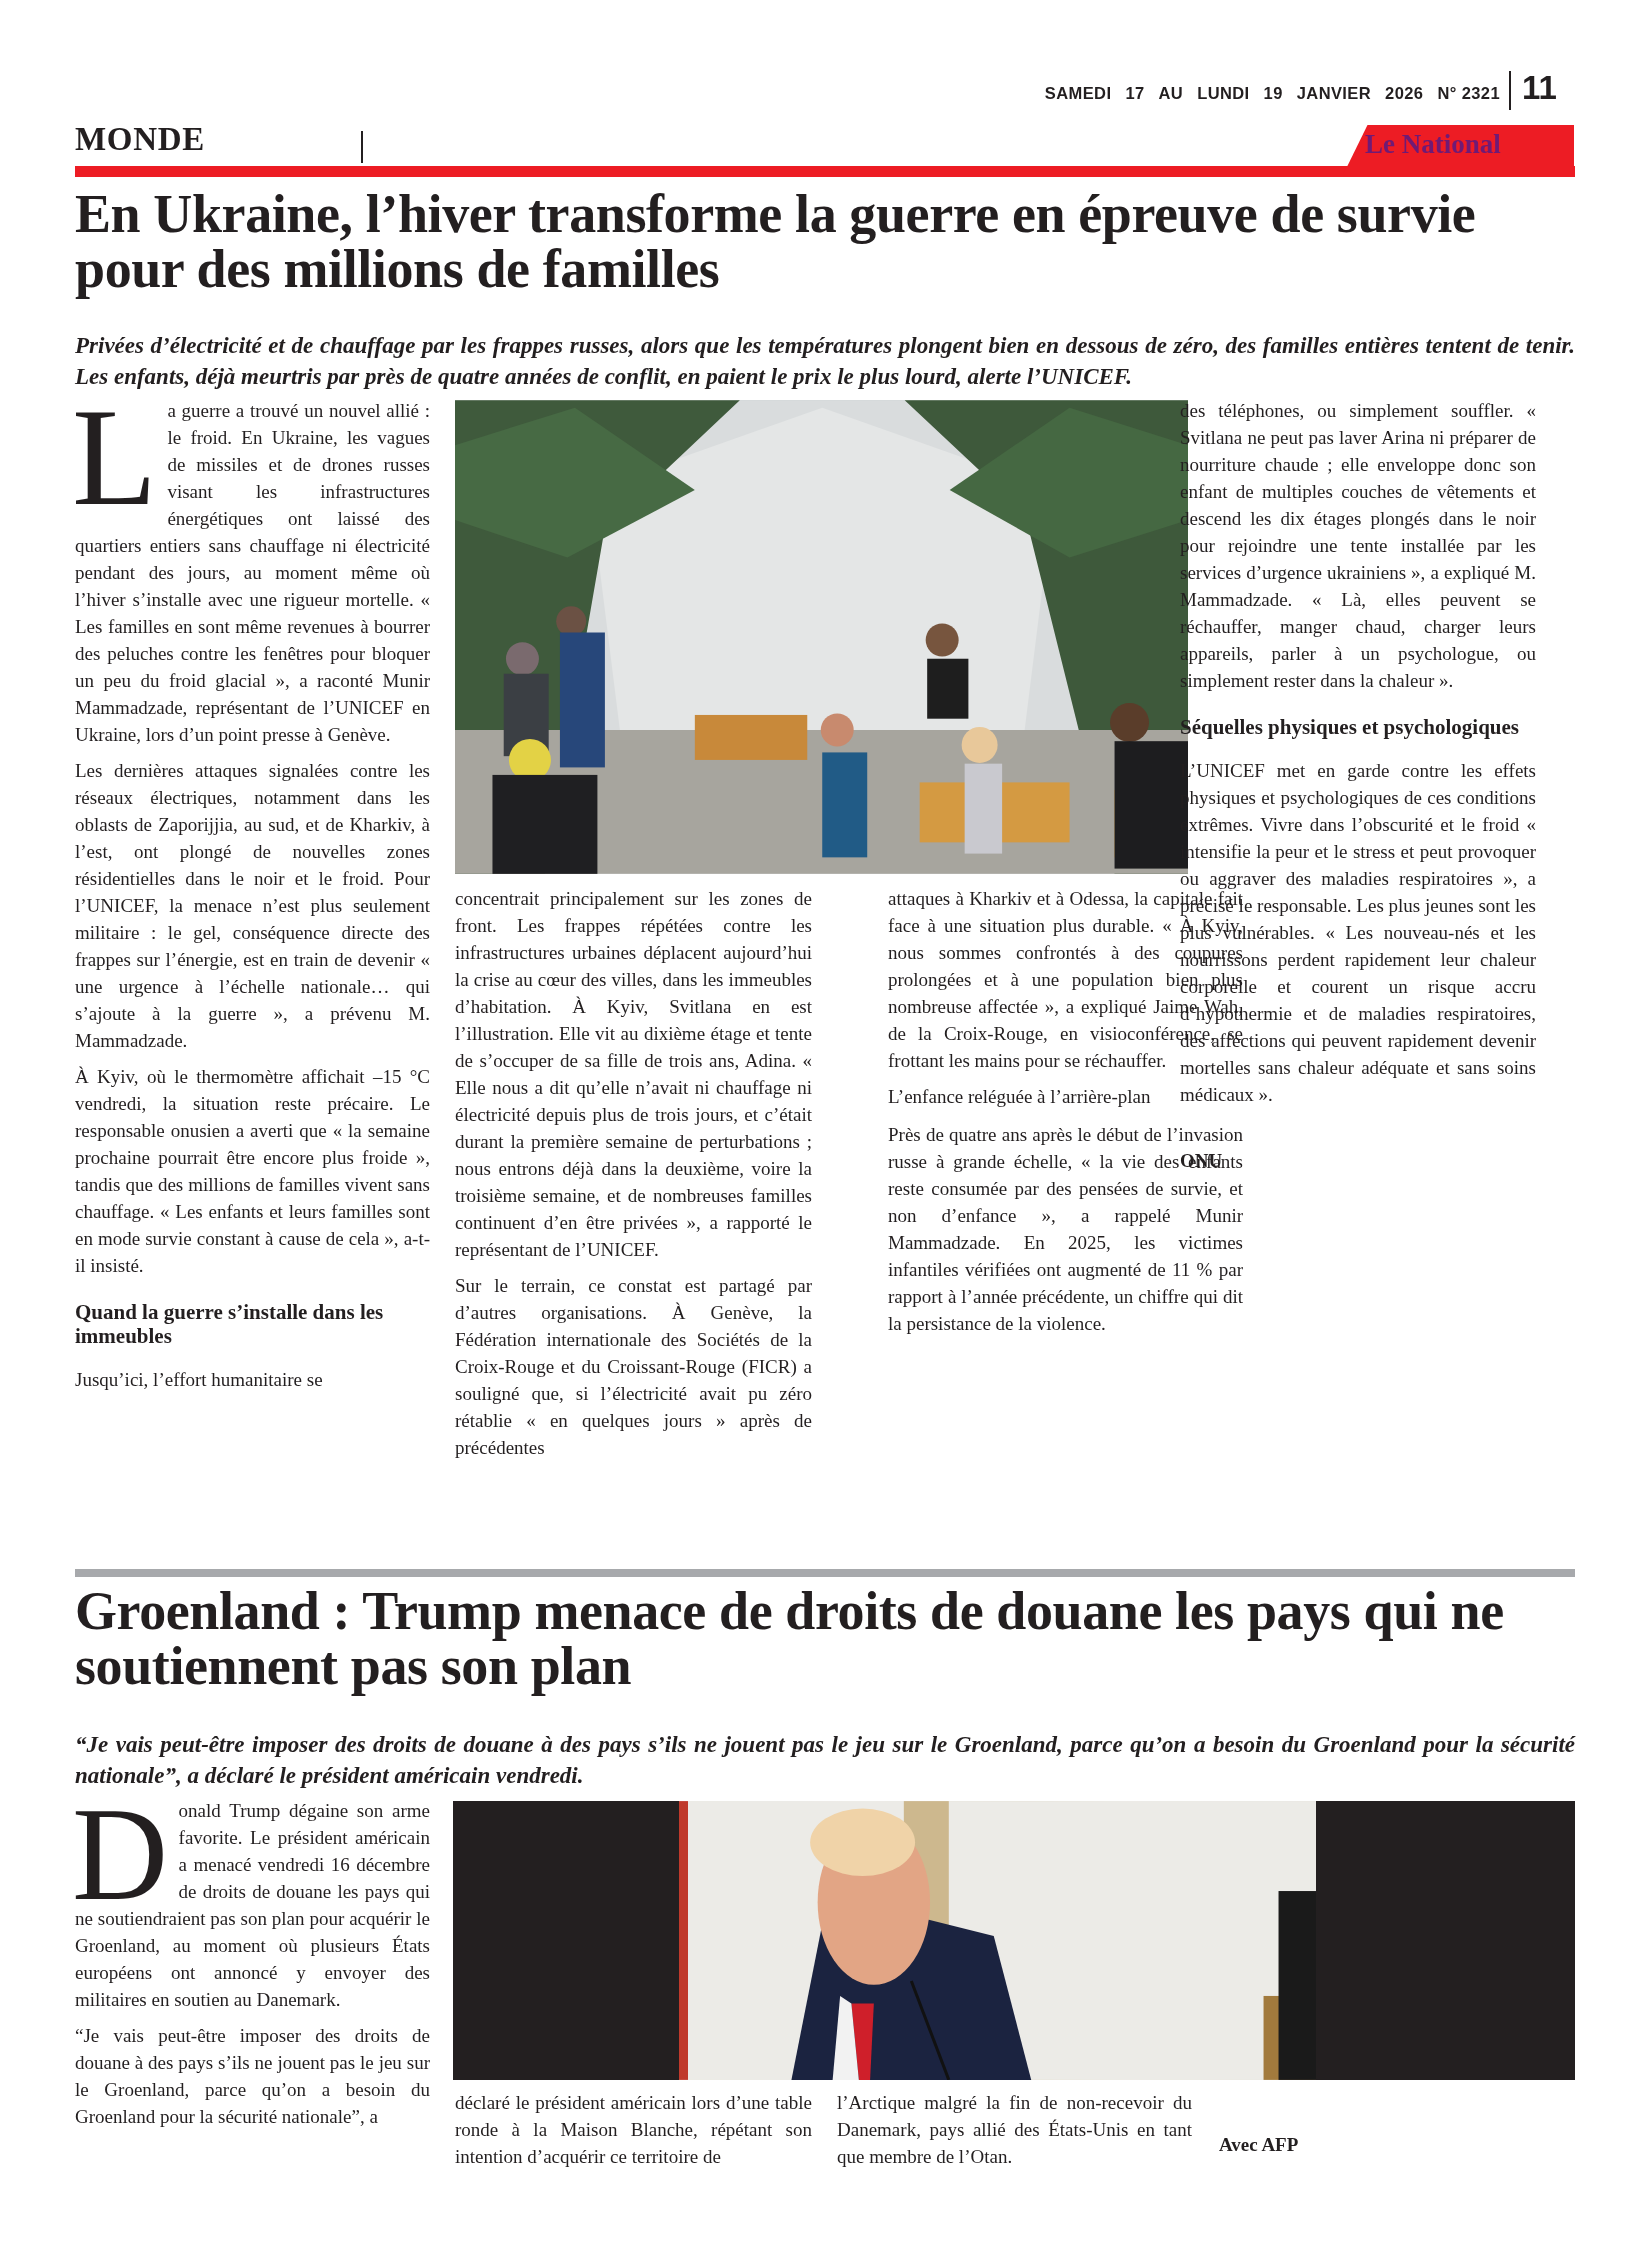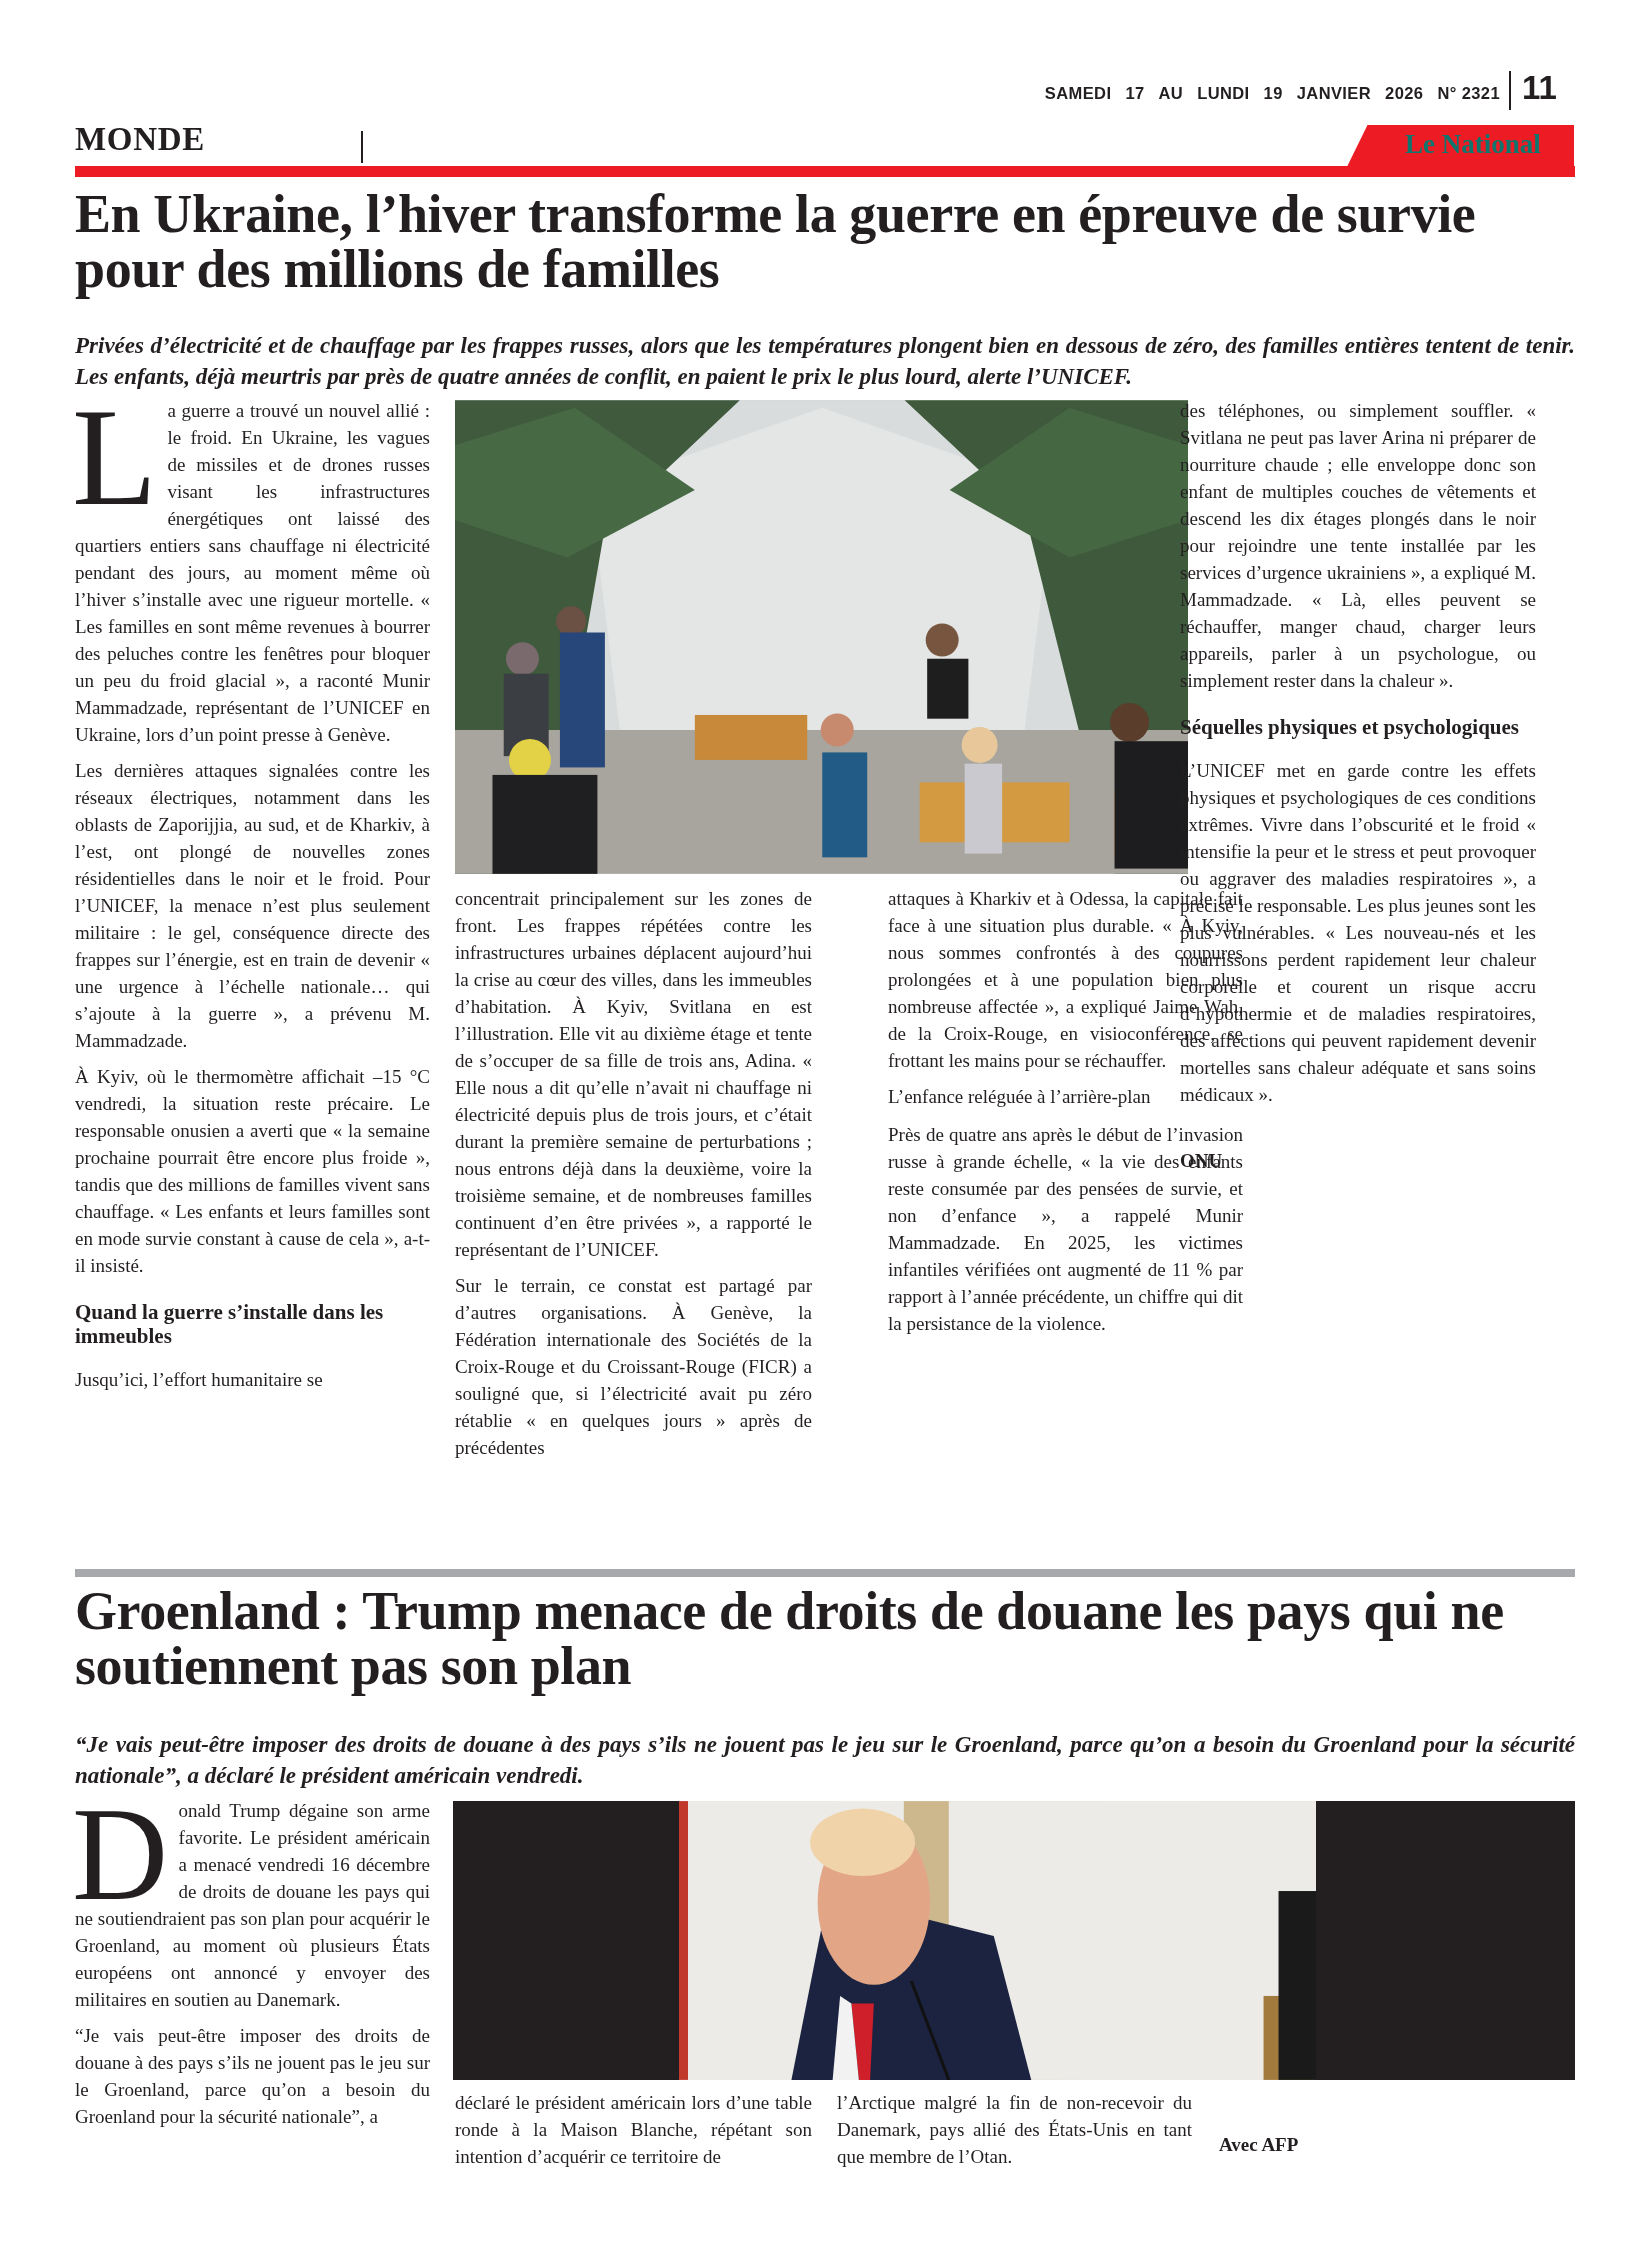--- a/index.html
+++ b/index.html
@@ -7,21 +7,21 @@
   .abs { position: absolute; }
 
   
   .dateline { top: 84px; left: 930px; width: 570px; font-family: "Liberation Sans", sans-serif; font-weight: bold; font-size: 16.5px; letter-spacing: 0.4px; color: #231f20; display: flex; gap: 14px; justify-content: flex-end; }
   .page-sep { top: 71px; left: 1509px; width: 2.2px; height: 39px; background: #231f20; }
   .page-num { top: 69px; left: 1522px; font-family: "Liberation Sans", sans-serif; font-weight: bold; font-size: 33px; color: #231f20; }
   .section { top: 121px; left: 75px; font-family: "Liberation Serif", serif; font-weight: bold; font-size: 33px; letter-spacing: 0.7px; color: #231f20; }
   .section-sep { top: 131px; left: 361px; width: 2.2px; height: 31.5px; background: #231f20; }
   .redbar { top: 166px; left: 75px; width: 1500px; height: 10.5px; background: #ed1c24; }
   .brand-box { top: 125px; left: 1342px; width: 232px; height: 52px; background: #ed1c24; clip-path: polygon(25.5px 0, 100% 0, 100% 100%, 0 100%); }
-  .brand { top: 129px; left: 1372px; width: 202px; text-align: center; font-family: "Liberation Serif", serif; font-weight: bold; font-size: 27px; color: #0f766e; }
+  .brand { top: 129px; left: 1332px; width: 202px; text-align: center; font-family: "Liberation Serif", serif; font-weight: bold; font-size: 27px; color: #701a75; }
 
   
   .headline { left: 75px; width: 1500px; font-family: "Liberation Serif", serif; font-weight: bold; font-size: 54px; line-height: 55px; color: #231f20; letter-spacing: -0.4px; }
   .standfirst { left: 75px; width: 1500px; font-family: "Liberation Serif", serif; font-weight: bold; font-style: italic; font-size: 23px; line-height: 31px; color: #231f20; text-align: justify; text-align-last: left; }
 
   
   .col { font-family: "Liberation Serif", serif; font-size: 19px; line-height: 27px; color: #231f20; text-align: justify; }
   .col p { margin: 0 0 9px 0; }
   .col h3 { font-family: "Liberation Serif", serif; font-weight: bold; font-size: 21px; line-height: 24px; margin: 21px 0 18px 0; text-align: left; }
   .col .sub { margin: 9px 0 10.5px 0; text-align: left; }

